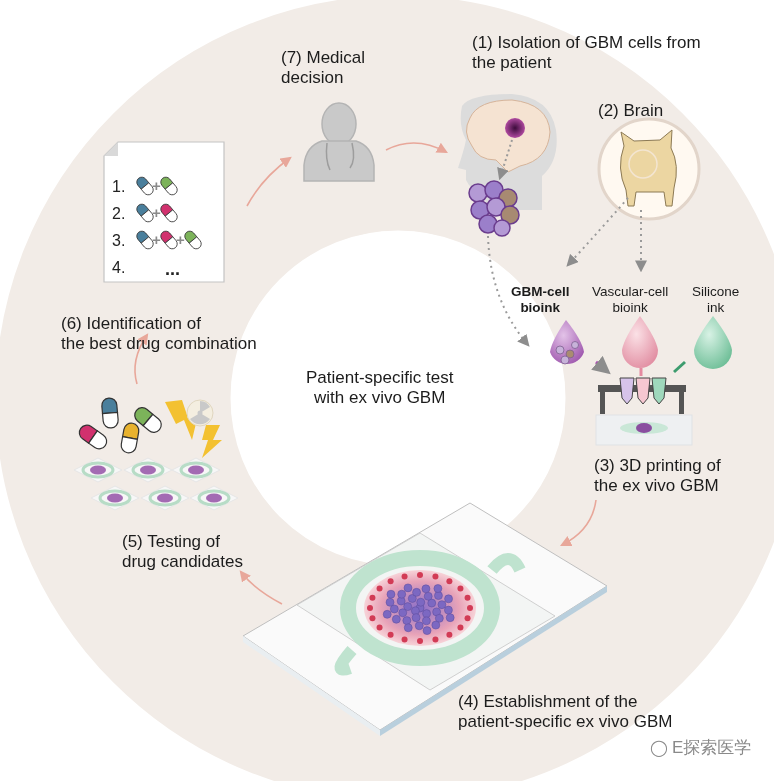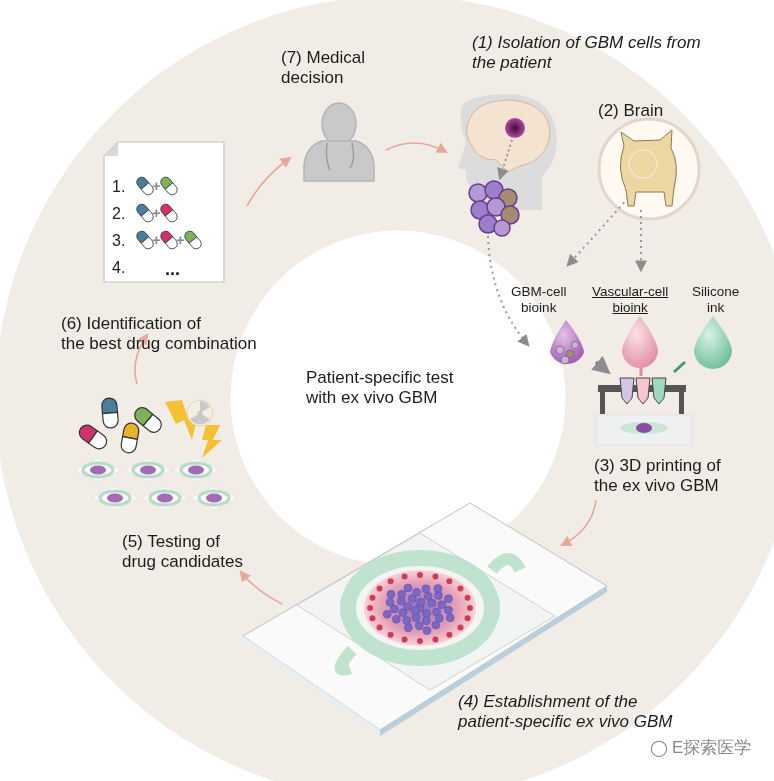--- a/index.html
+++ b/index.html
@@ -297,57 +297,57 @@
         <ellipse cx="165" cy="498" rx="8" ry="4.5" fill="#a36bb3"></ellipse>
       </g>
       <g>
         <path d="M190,498 L214,486 L238,498 L214,510 Z" fill="#f7f7f7" stroke="#e6e6e6"></path>
         <ellipse cx="214" cy="498" rx="15" ry="7" fill="none" stroke="#b7dcc6" stroke-width="3"></ellipse>
         <ellipse cx="214" cy="498" rx="8" ry="4.5" fill="#a36bb3"></ellipse>
       </g>
     </g>
 </svg>
 
-<div class="label" style="left:472px;top:33px;font-style:italic;">
+<div class="label" style="left:472px;top:33px;">
   <div>(1) Isolation of GBM cells from</div>
   <div>the patient</div>
 </div>
 <div class="label" style="left:598px;top:82px;margin-top:19px;">
   <div>(2) Brain</div>
 </div>
 <div class="label" style="left:594px;top:456px;">
   <div>(3) 3D printing of</div>
   <div>the ex vivo GBM</div>
 </div>
-<div class="label" style="left:458px;top:692px;font-style:italic;">
+<div class="label" style="left:458px;top:692px;">
   <div>(4) Establishment of the</div>
   <div>patient-specific ex vivo GBM</div>
 </div>
 <div class="label" style="left:122px;top:532px;">
   <div>(5) Testing of</div>
   <div>drug candidates</div>
 </div>
 <div class="label" style="left:61px;top:298px;margin-top:16px;">
   <div>(6) Identification of</div>
   <div>the best drug combination</div>
 </div>
 <div class="label" style="left:281px;top:48px;">
   <div>(7) Medical</div>
   <div>decision</div>
 </div>
-<div class="label" style="left:306px;top:368px;">
+<div class="label" style="left:306px;top:368px;text-align:center;">
   <div>Patient-specific test</div>
   <div>with ex vivo GBM</div>
 </div>
 
-<div class="label small" style="left:511px;top:284px;">
+<div class="label small" style="left:511px;top:284px;font-weight:bold;">
   <div>GBM-cell</div>
   <div>bioink</div>
 </div>
-<div class="label small" style="left:592px;top:284px;text-decoration:underline;">
+<div class="label small" style="left:592px;top:284px;">
   <div>Vascular-cell</div>
   <div>bioink</div>
 </div>
 <div class="label small" style="left:692px;top:284px;">
   <div>Silicone</div>
   <div>ink</div>
 </div>
 
 <div class="watermark">
   <span style="font-size:16px;">◯</span>

